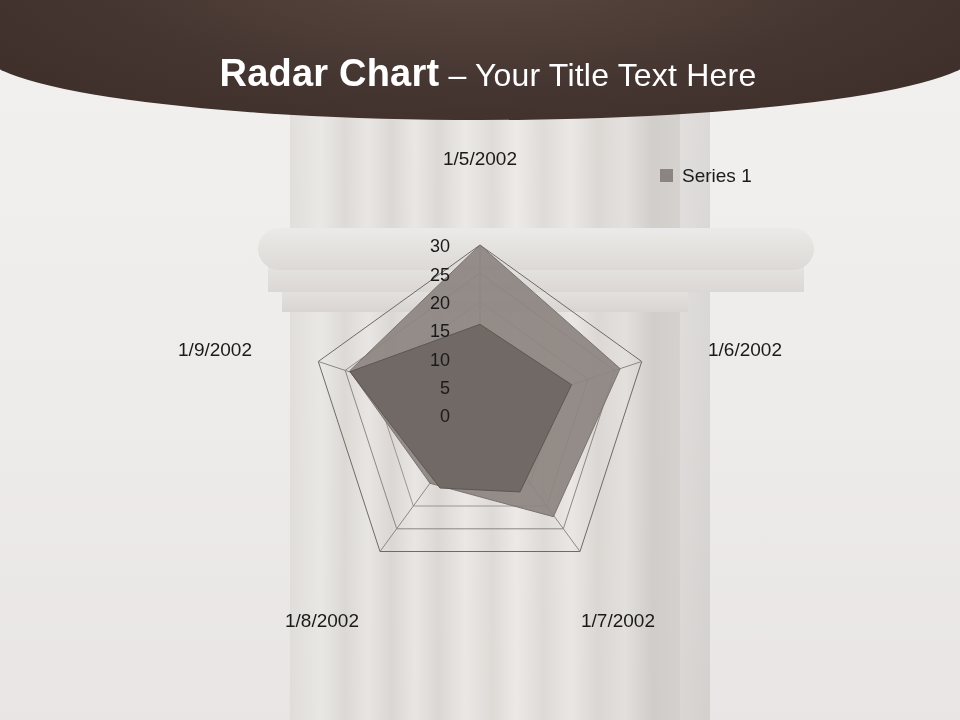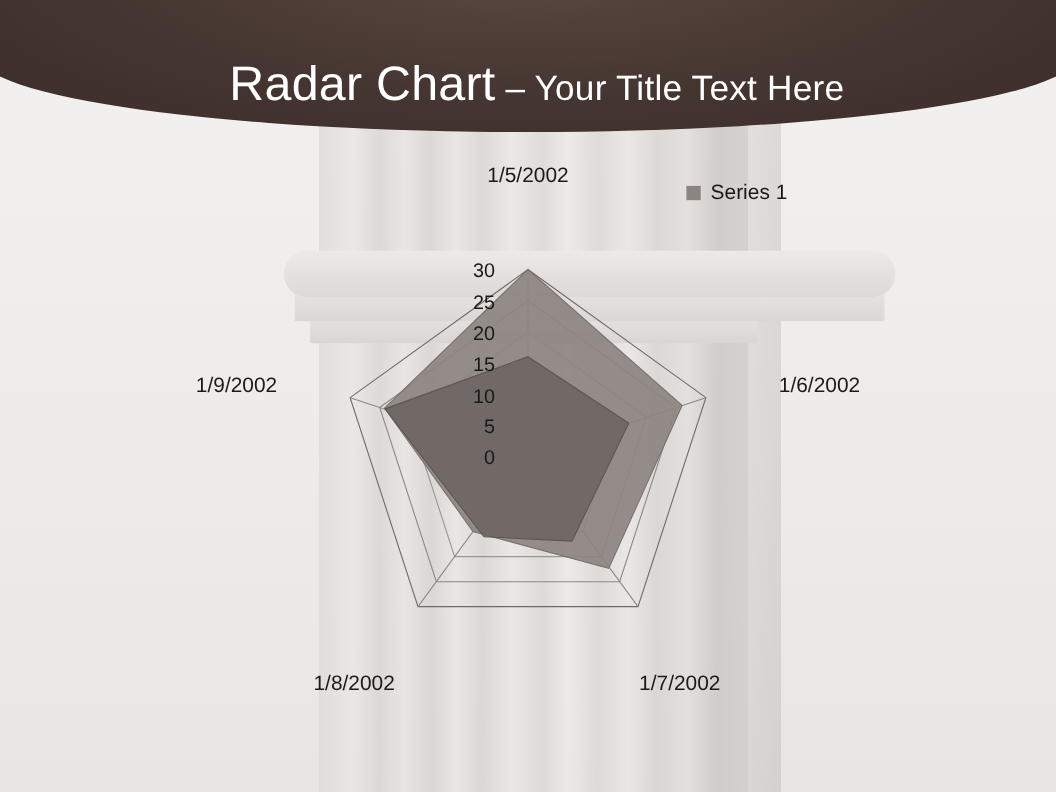--- a/index.html
+++ b/index.html
@@ -88,22 +88,22 @@
   }
   .banner-inner {
     position: absolute;
     left: 0; right: 0;
     top: 92px;
     text-align: center;
     color: #ffffff;
     white-space: nowrap;
   }
   .title-bold {
-    font-size: 44px;
-    font-weight: normal;
+    font-size: 38px;
+    font-weight: bold;
     letter-spacing: .2px;
     margin-left: 16px;
   }
   .title-rest {
     font-size: 32px;
     font-weight: normal;
     letter-spacing: .2px;
   }
 
   
@@ -123,21 +123,21 @@
   }
   .tick-label {
     font-family: "Liberation Sans", sans-serif;
     font-size: 18px;
     fill: #1a1a1a;
   }
 
   
   .legend {
     position: absolute;
-    left: 624px;
+    left: 660px;
     top: 158px;
     width: 220px;
   }
   .legend-row {
     display: flex;
     align-items: center;
     height: 34px;
   }
   .legend-swatch {
     width: 13px;

